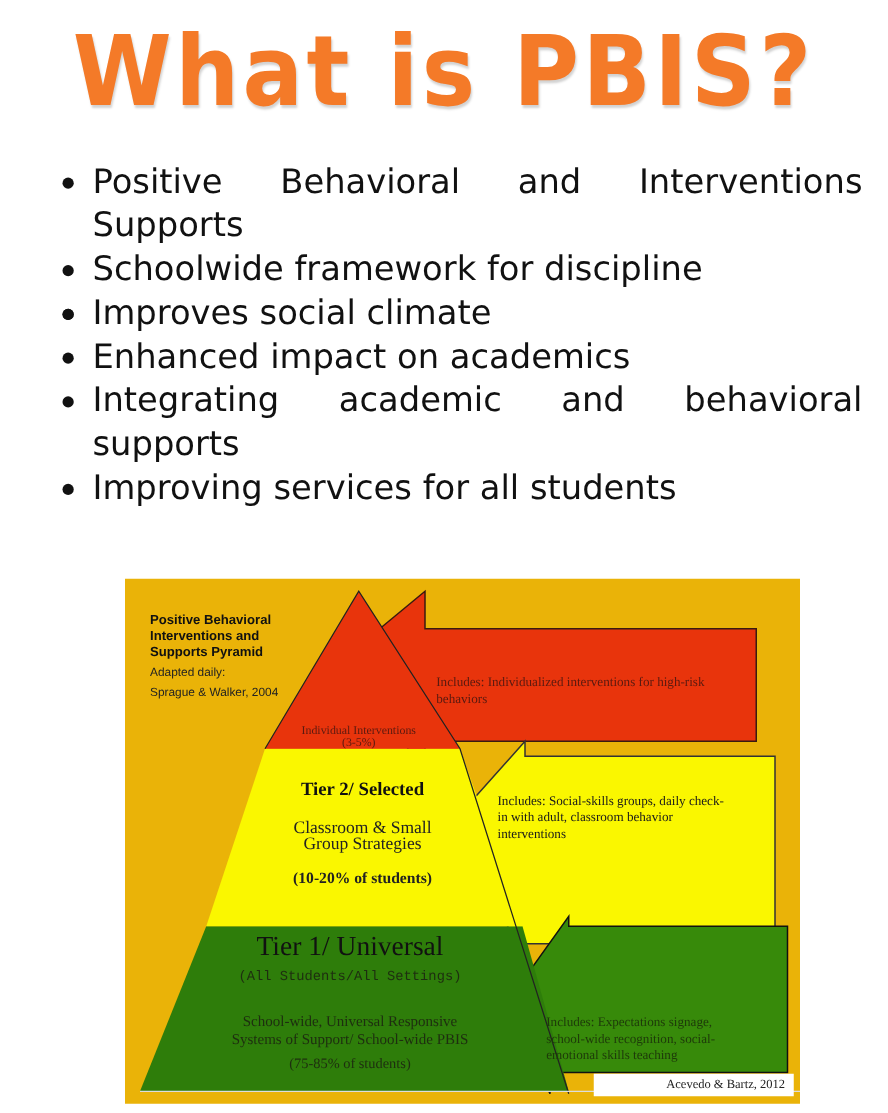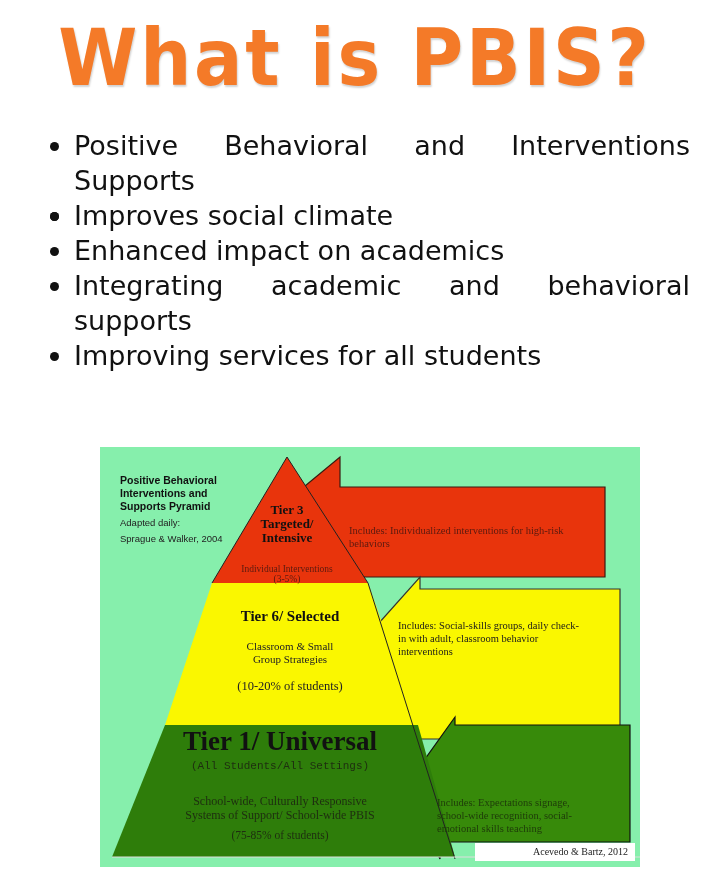--- a/index.html
+++ b/index.html
@@ -58,24 +58,24 @@
       border-radius: 50%;
       background: #111111;
     }
     .bullets li.justify-full .txt {
       display: flex;
       justify-content: space-between;
     }
     .diagram {
       position: absolute;
       left: 100px;
-      top: 447px;
+      top: 463px;
       width: 540px;
       height: 420px;
-      background: #86efac;
+      background: #eab308;
     }
     .diagram svg {
       position: absolute;
       left: 0;
       top: 0;
     }
     .cap {
       position: absolute;
       font-family: "Liberation Sans", sans-serif;
       color: #111;
@@ -106,20 +106,21 @@
       color: #1a1a1a;
     }
   </style>
 </head>
 <body>
 
 <div class="title">What is PBIS?</div>
 
 <ul class="bullets">
   <li><span class="dot"></span><span>Positive Behavioral and Interventions Supports</span></li>
+  <li><span class="dot"></span><span>Schoolwide framework for discipline</span></li>
   <li><span class="dot"></span></li>
   <li><span class="dot"></span><span>Improves social climate</span></li>
   <li><span class="dot"></span><span>Enhanced impact on academics</span></li>
   <li><span class="dot"></span><span>Integrating academic and behavioral supports</span></li>
   <li><span class="dot"></span><span>Improving services for all students</span></li>
 </ul>
 
 <div class="diagram">
   <svg width="540" height="420" viewBox="0 0 540 420">
 
@@ -142,50 +143,45 @@
   </svg>
 
   <div class="cap cap-title">
     <div>Positive Behavioral</div>
     <div>Interventions and</div>
     <div>Supports Pyramid</div>
   </div>
   <div class="cap cap-sub" style="top:70px;">Adapted daily:</div>
   <div class="cap cap-sub" style="top:86px;">Sprague &amp; Walker, 2004</div>
 
-  <div class="serif" style="left:132px; top:56px; width:110px; font-size:13px; line-height:14px; font-weight:bold;">
-    <div>Tier 3</div>
-    <div>Targeted/</div>
-    <div>Intensive</div>
-  </div>
   <div class="serif" style="left:127px; top:117px; width:120px; font-size:9.5px; line-height:10px; color:#5a1a10;">
     <div>Individual Interventions</div>
     <div>(3-5%)</div>
   </div>
   <div class="arrow-text" style="left:249px; top:77px; width:256px; color:#5a1a10;">
     <div>Includes: Individualized interventions for high-risk</div>
     <div> behaviors</div>
   </div>
 
-  <div class="serif" style="left:110px; top:161px; width:160px; font-size:15px; font-weight:bold;">Tier 6/ Selected</div>
-  <div class="serif" style="left:110px; top:193px; width:160px; font-size:11px; line-height:13px; color:#222;">
+  <div class="serif" style="left:110px; top:161px; width:160px; font-size:15px; font-weight:bold;">Tier 2/ Selected</div>
+  <div class="serif" style="left:110px; top:193px; width:160px; font-size:14px; line-height:13px; color:#222;">
     <div>Classroom &amp; Small</div>
     <div>Group Strategies</div>
   </div>
-  <div class="serif" style="left:100px; top:232px; width:180px; font-size:12.5px; color:#222;">(10-20% of students)</div>
+  <div class="serif" style="left:100px; top:232px; width:180px; font-size:12.5px; color:#222;font-weight:bold;">(10-20% of students)</div>
   <div class="arrow-text" style="left:298px; top:172px; width:222px;">
     <div>Includes: Social-skills groups, daily check-</div>
     <div>in with adult, classroom behavior</div>
     <div>interventions</div>
   </div>
 
-  <div class="serif" style="left:50px; top:278px; width:260px; font-size:27px; font-weight:bold; line-height:32px;">Tier 1/ Universal</div>
+  <div class="serif" style="left:50px; top:278px; width:260px; font-size:22px; font-weight:normal; line-height:32px;">Tier 1/ Universal</div>
   <div class="serif" style="left:50px; top:313px; width:260px; font-size:11px; color:#1e2e10;font-family:Liberation Mono, monospace;">(All Students/All Settings)</div>
   <div class="serif" style="left:35px; top:347px; width:290px; font-size:12px; line-height:14px; color:#1e2e10;">
-    <div>School-wide, Culturally Responsive</div>
+    <div>School-wide, Universal Responsive</div>
     <div>Systems of Support/ School-wide PBIS</div>
   </div>
   <div class="serif" style="left:50px; top:382px; width:260px; font-size:11.5px; color:#1e2e10;">(75-85% of students)</div>
   <div class="arrow-text" style="left:337px; top:305px; width:190px; color:#1e3a0a;margin-top:44px;">
     <div>Includes: Expectations signage,</div>
     <div>school-wide recognition, social-</div>
     <div>emotional skills teaching</div>
   </div>
 
   <div class="arrow-text" style="left:378px; top:398px; width:150px; font-size:10px; color:#222;text-align:right;">Acevedo &amp; Bartz, 2012</div>

